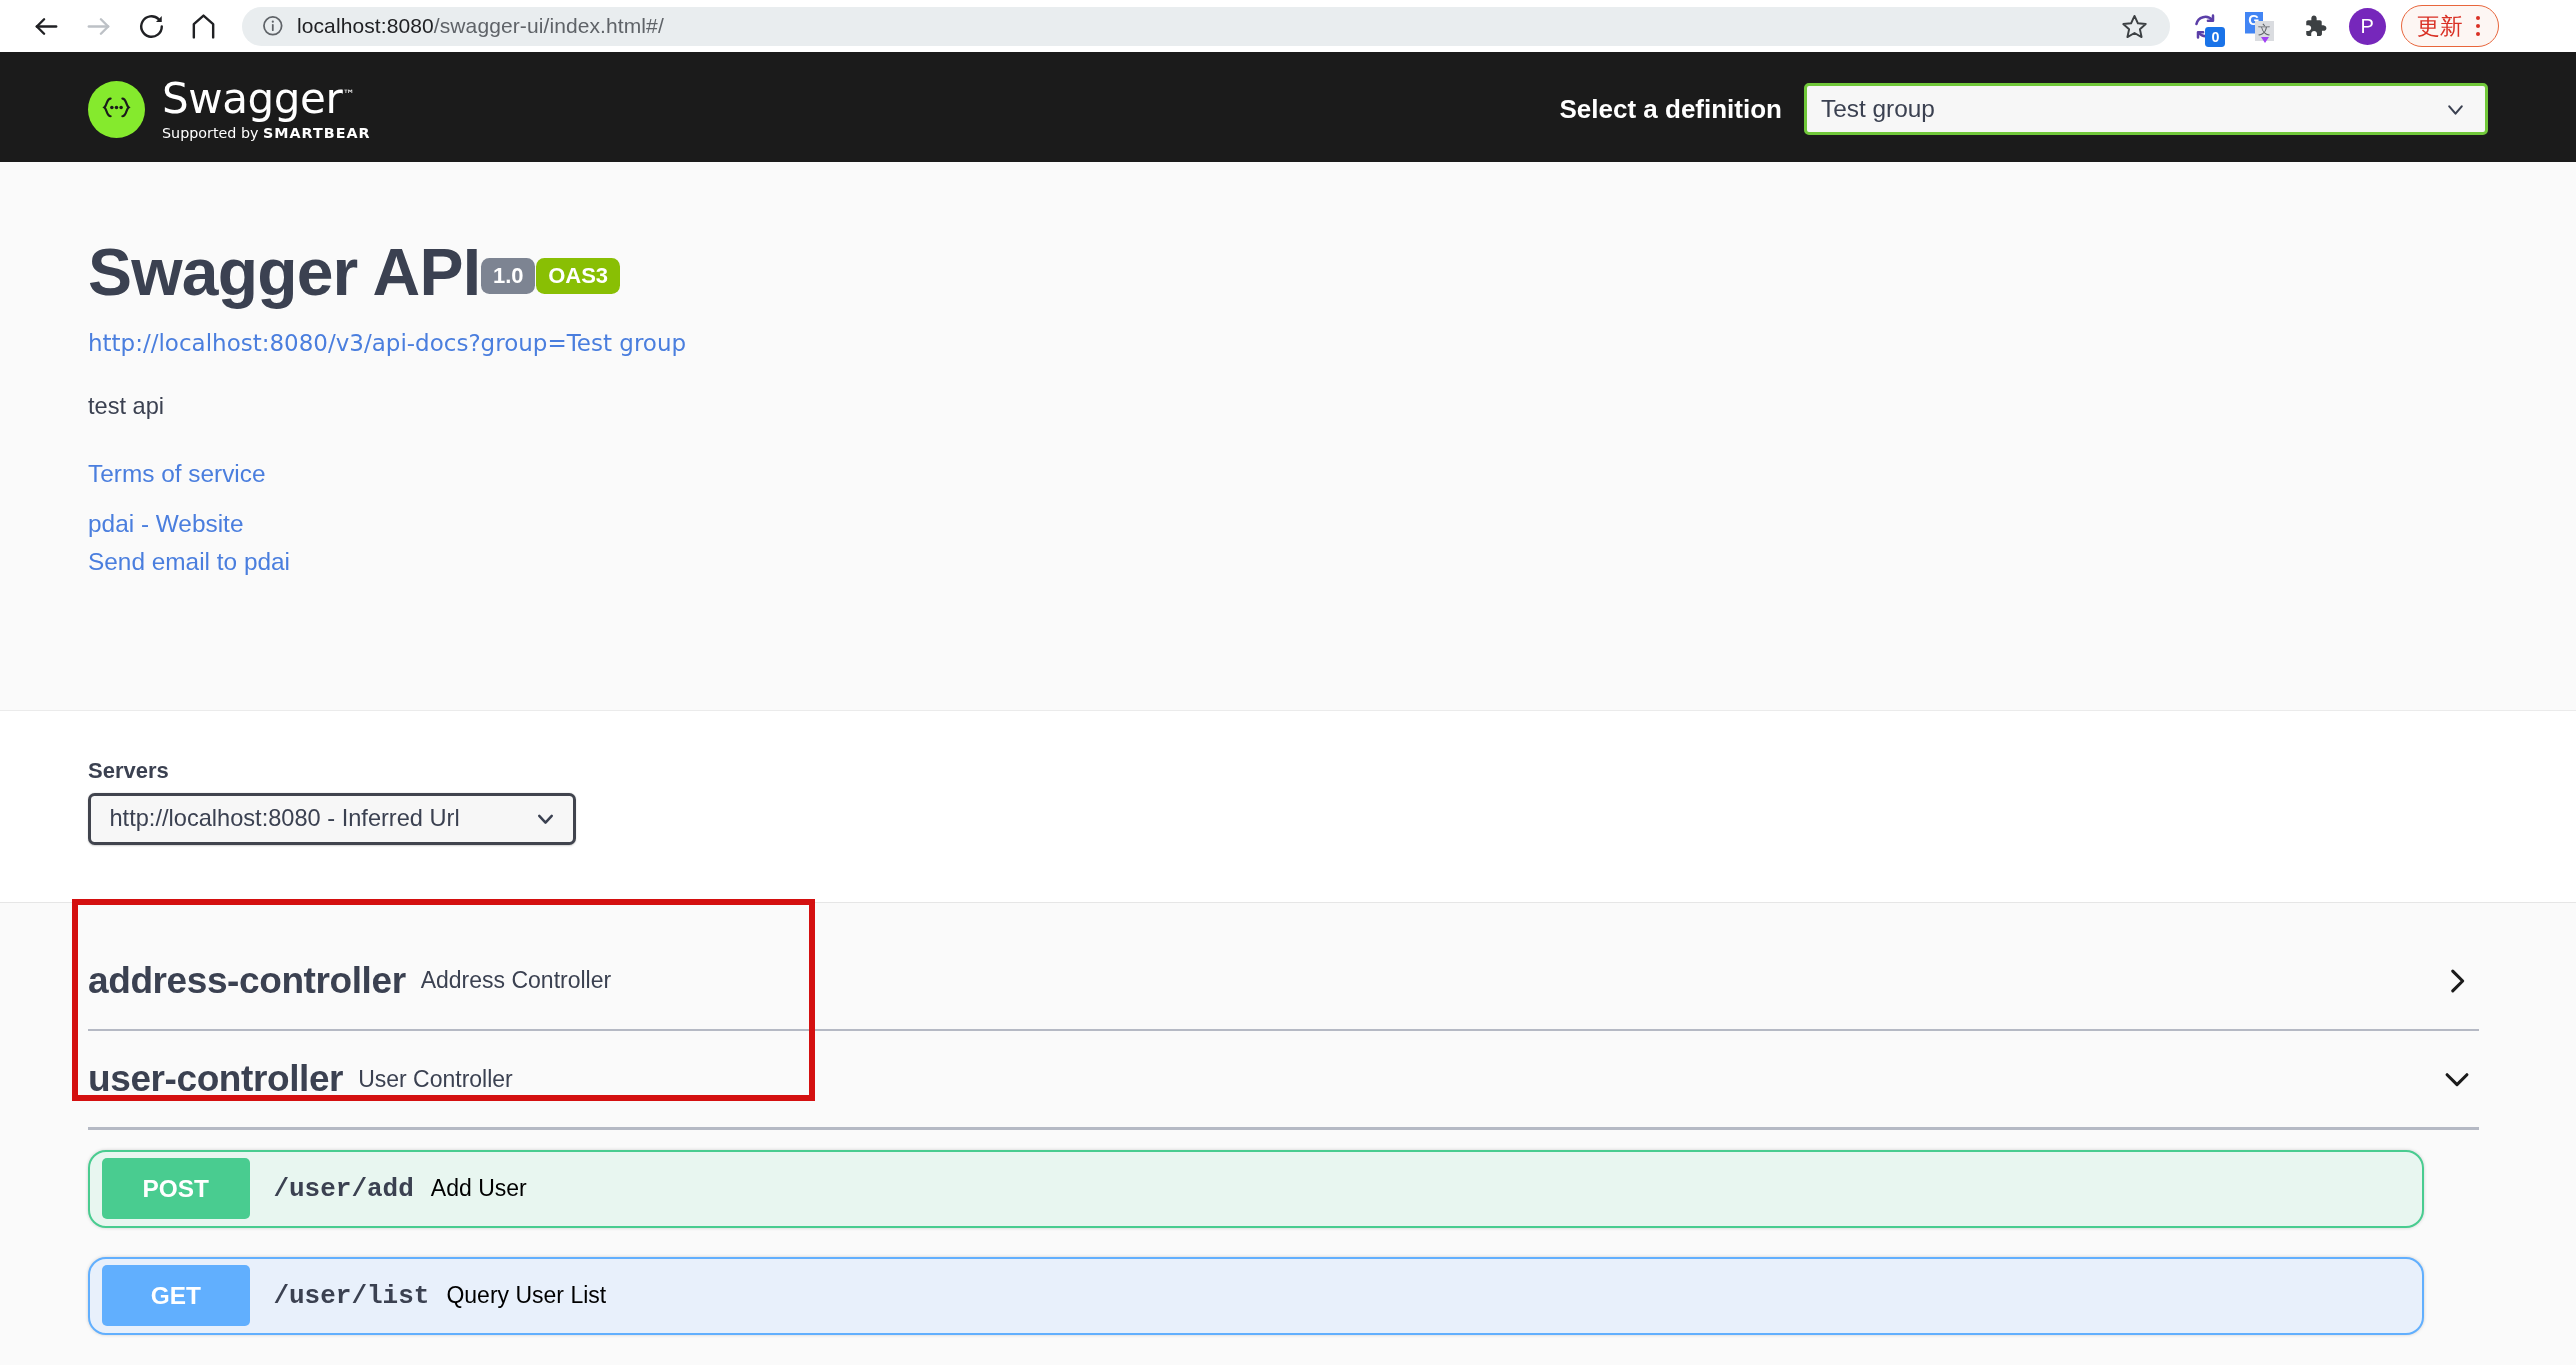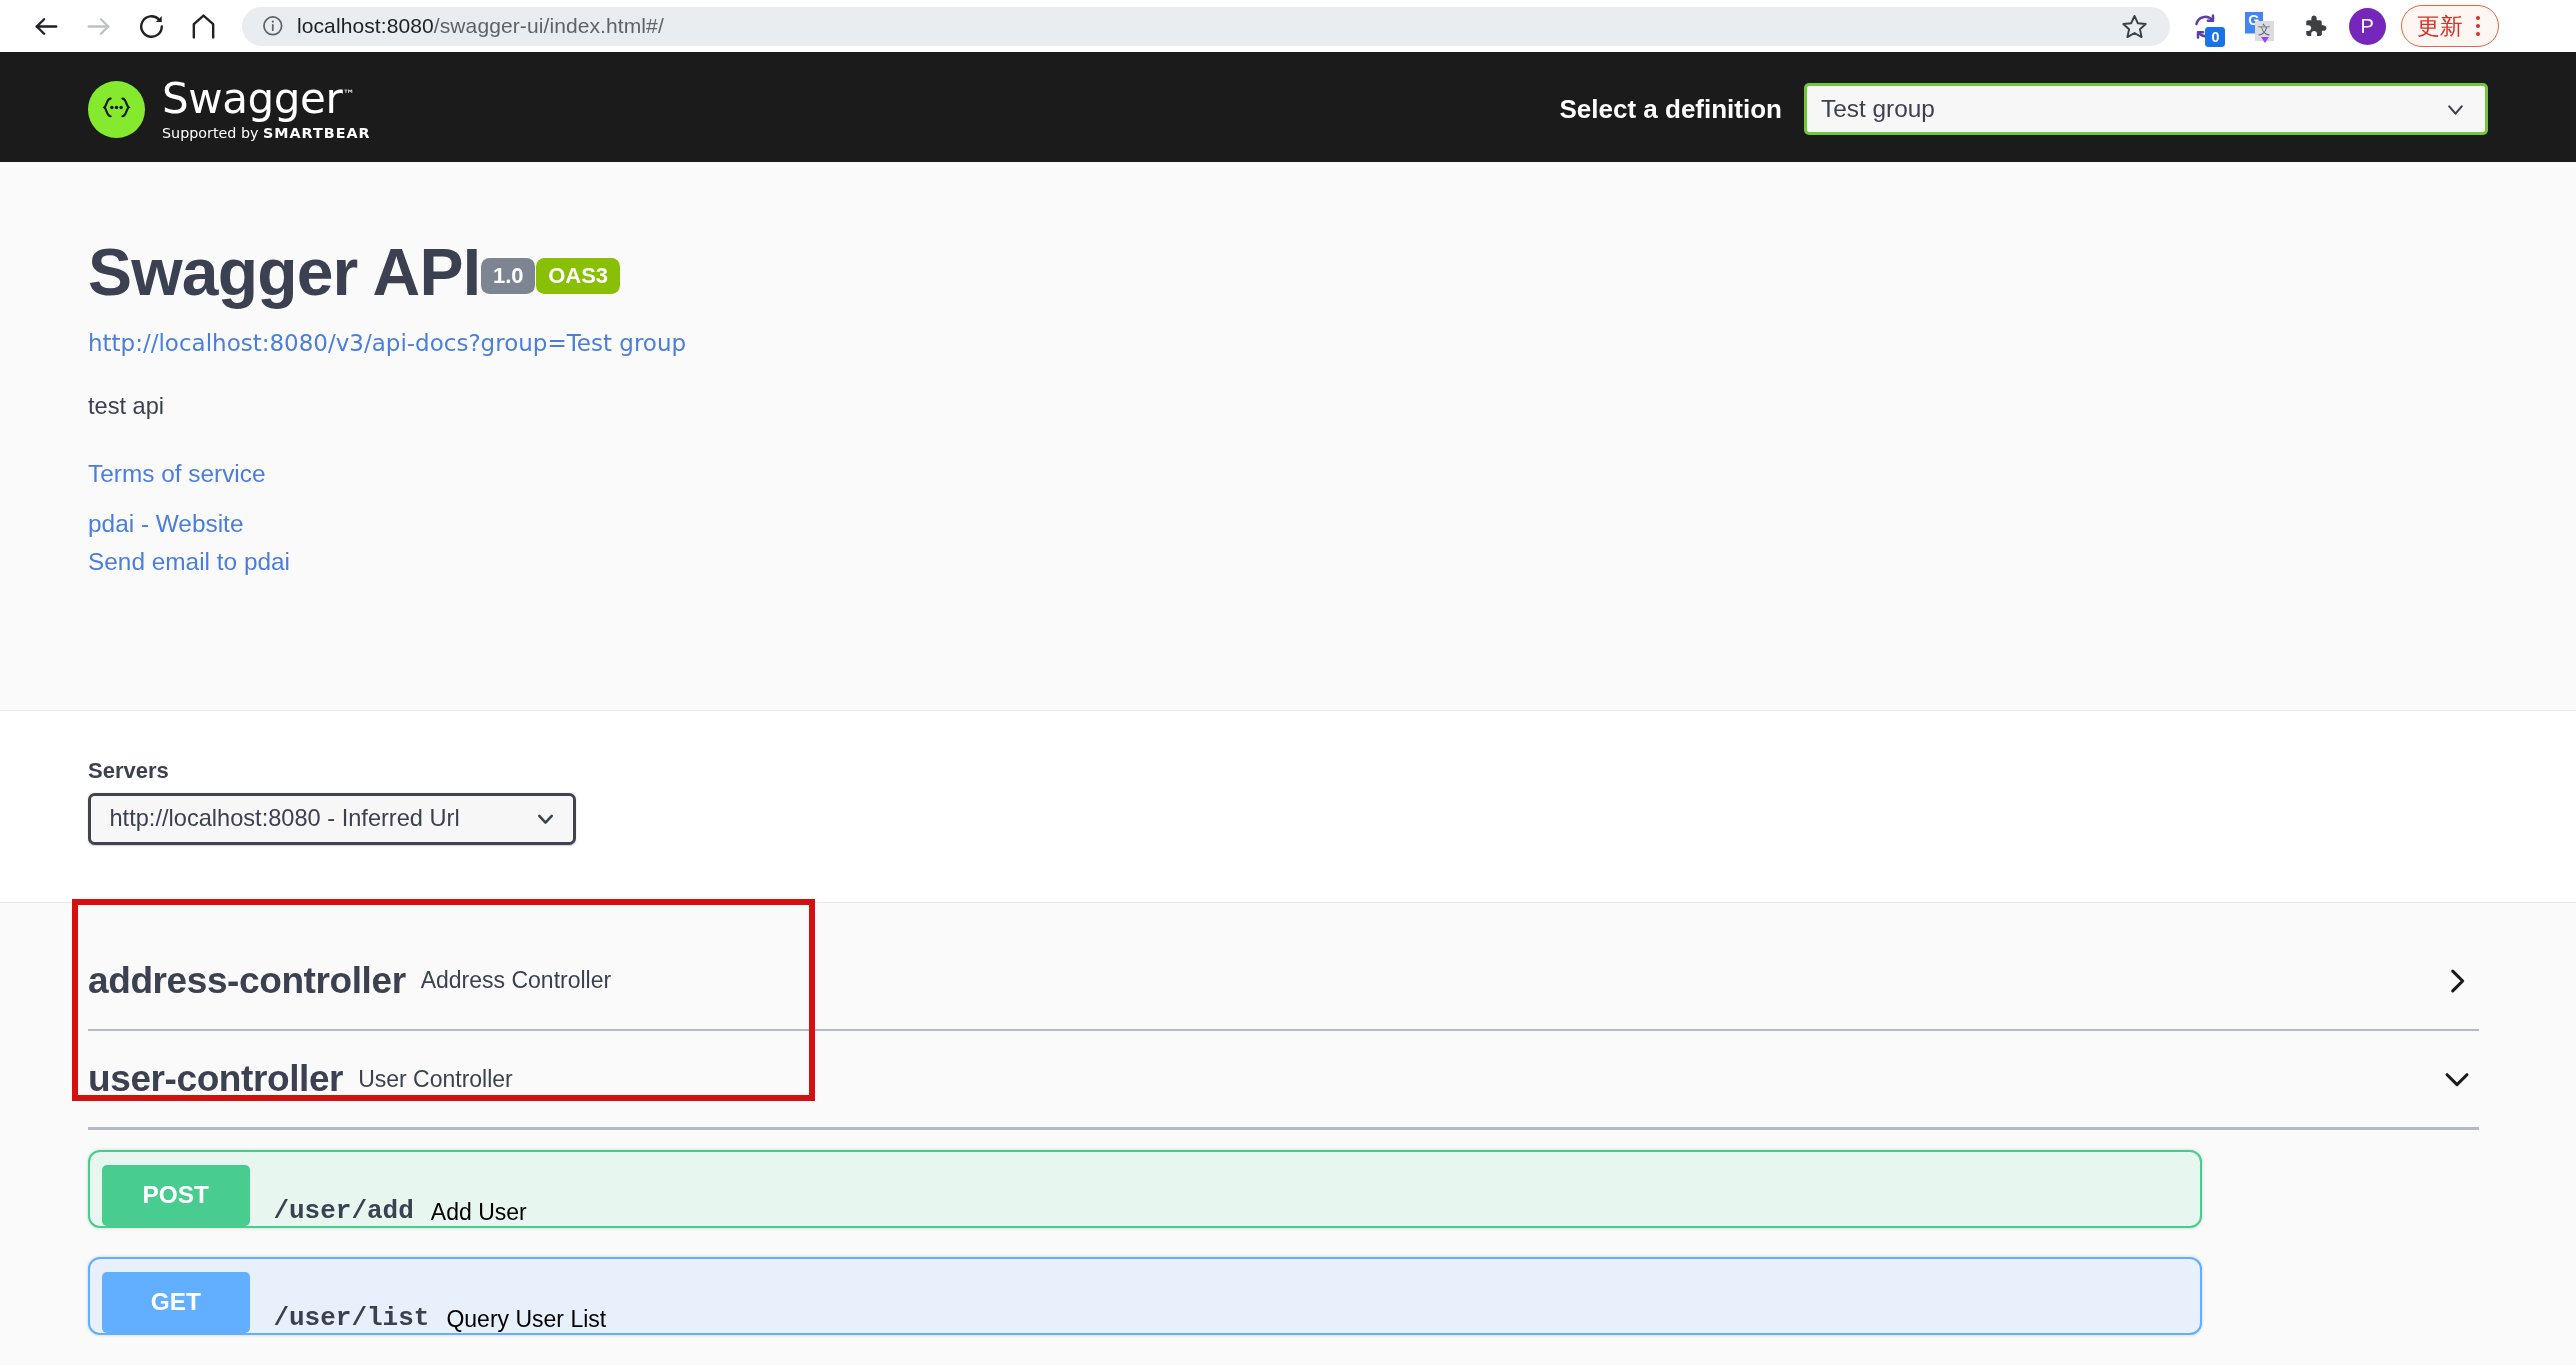--- a/index.html
+++ b/index.html
@@ -308,25 +308,25 @@
     left: 72px;
     top: 899px;
     width: 743px;
     height: 202px;
     border: 6.7px solid #d41010;
     pointer-events: none;
     z-index: 20;
   }
 
   .op-block {
-    width: 2114px;
+    width: 2336px;
     height: 78px;
-    border-radius: 12px;
+    border-radius: 18px;
     display: flex;
-    align-items: flex-end;
+    align-items: center;
     cursor: pointer;
     box-shadow: 0 0 3.4px rgba(0,0,0,.18);
   }
   .op-block.post { background: #e8f6f0; border: 2.5px solid #49cc90; margin-top: 20px; }
   .op-block.get  { background: #e8f0fb; border: 2.5px solid #61affe; margin-top: 29px; }
   .op-method {
     width: 148px; height: 61px;
     margin-left: 11.8px;
     border-radius: 5px;
     color: #fff;

